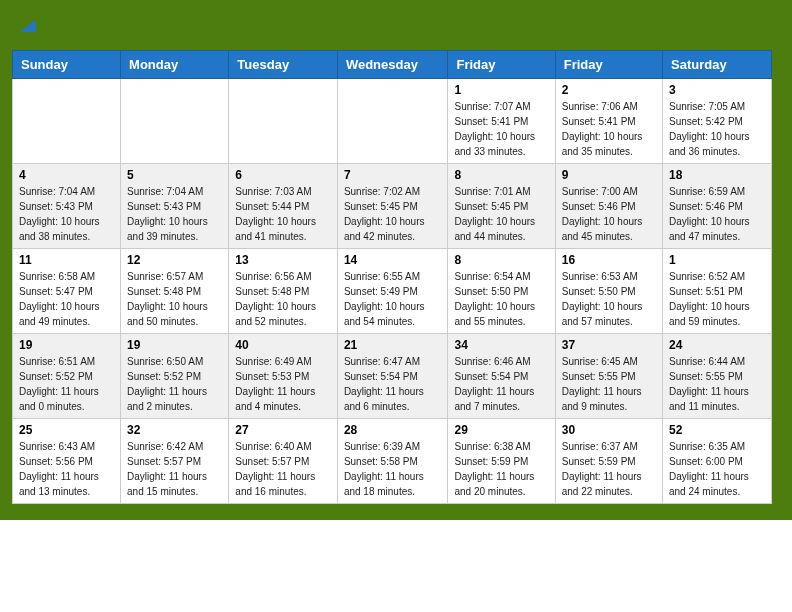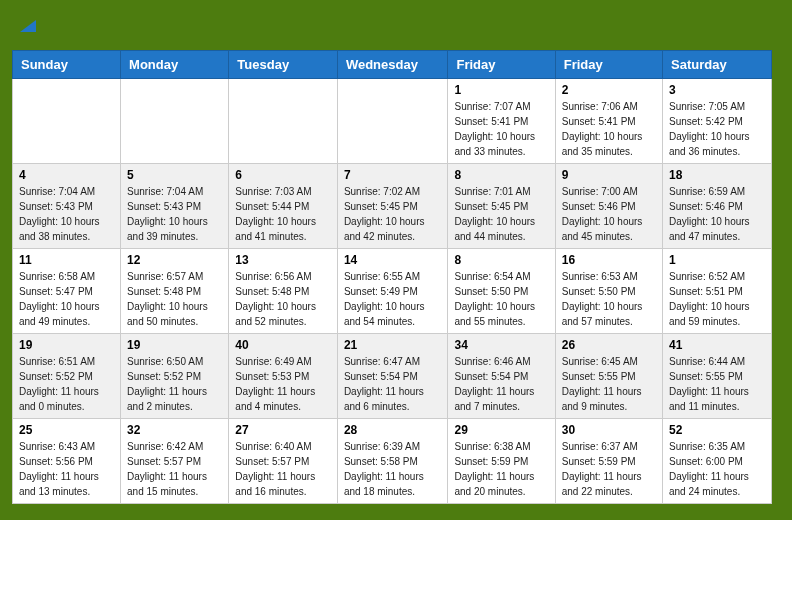--- a/index.html
+++ b/index.html
@@ -229,25 +229,25 @@
           </td>
           <td>
             <span class="day-num">21</span>
             <div class="day-info">Sunrise: 6:47 AM<br>Sunset: 5:54 PM<br>Daylight: 11 hours and 6 minutes.</div>
           </td>
           <td>
             <span class="day-num">34</span>
             <div class="day-info">Sunrise: 6:46 AM<br>Sunset: 5:54 PM<br>Daylight: 11 hours and 7 minutes.</div>
           </td>
           <td>
-            <span class="day-num">26</span>
+            <span class="day-num">37</span>
             <div class="day-info">Sunrise: 6:45 AM<br>Sunset: 5:55 PM<br>Daylight: 11 hours and 9 minutes.</div>
           </td>
           <td>
-            <span class="day-num">41</span>
+            <span class="day-num">24</span>
             <div class="day-info">Sunrise: 6:44 AM<br>Sunset: 5:55 PM<br>Daylight: 11 hours and 11 minutes.</div>
           </td>
         </tr>
         <tr>
           <td>
             <span class="day-num">25</span>
             <div class="day-info">Sunrise: 6:43 AM<br>Sunset: 5:56 PM<br>Daylight: 11 hours and 13 minutes.</div>
           </td>
           <td>
             <span class="day-num">32</span>

